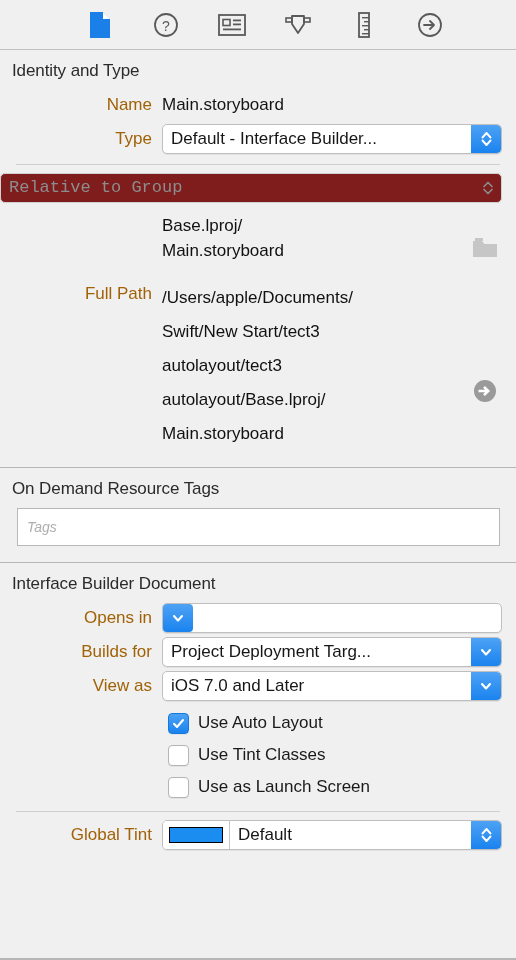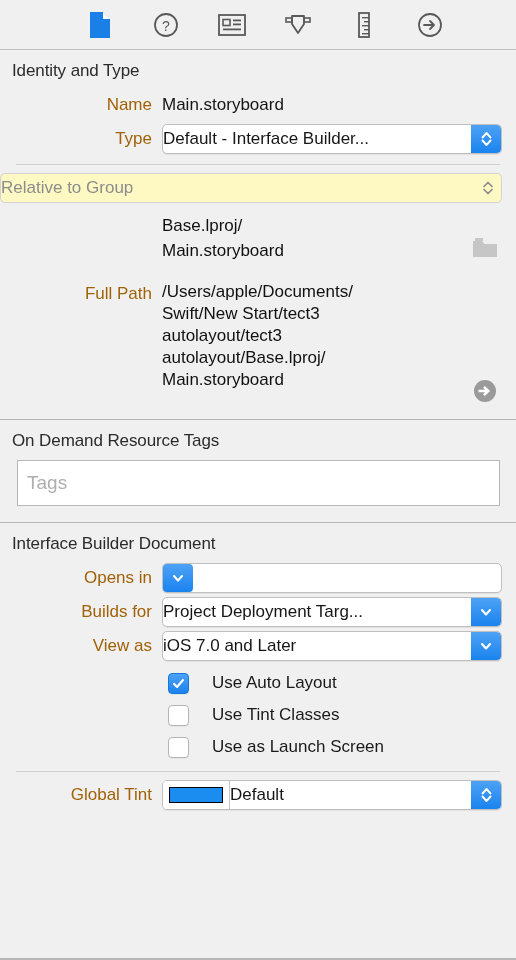--- a/index.html
+++ b/index.html
@@ -101,38 +101,40 @@
     box-shadow: 0 1px 0 rgba(0,0,0,0.06);
     overflow: hidden;
     box-sizing: border-box;
     cursor: default;
   }
   .popup-text {
     flex: 1;
     font-size: 17px;
     color: #161616;
     line-height: 28px;
+    padding-left: 8px;
     white-space: nowrap;
     overflow: hidden;
   }
   .popup-arrow {
     width: 30px;
     min-width: 30px;
     background: linear-gradient(180deg, #4da2f5 0%, #1a83ef 100%);
     display: flex;
     align-items: center;
     justify-content: center;
     border-radius: 0 4px 4px 0;
   }
 
   
   .popup.disabled {
-    background: #fef9c3;
+    background: #7f1d1d;
     border-color: #d2d2d2;
     box-shadow: none;
+    font-family: Liberation Mono, monospace;
   }
   .popup.disabled .popup-text {
     color: #8d8d8d;
   }
   .popup-arrow.plain {
     background: transparent;
     width: 26px;
     min-width: 26px;
   }
 
@@ -149,39 +151,40 @@
   .swatch {
     width: 52px;
     height: 14px;
     background: #1b8cf0;
     border: 1.5px solid #000000;
   }
 
   
   .tagfield {
     margin: 0 16px 0 17px;
-    height: 46px;
+    height: 38px;
     background: #ffffff;
     border: 1px solid #b8b8b8;
     box-sizing: border-box;
     display: flex;
     align-items: center;
     padding-left: 9px;
-    font-size: 19px;
+    font-size: 14px;
     color: #aeaeae;
     cursor: text;
+    font-style: italic;
   }
 
   
   .check-row {
     display: flex;
     align-items: center;
     padding-left: 168px;
     height: 32px;
-    gap: 23px;
+    gap: 9px;
   }
   .checkbox {
     width: 21px;
     height: 21px;
     min-width: 21px;
     border-radius: 4px;
     border: 1px solid #b5b5b5;
     background: #ffffff;
     box-sizing: border-box;
     display: flex;
@@ -202,21 +205,21 @@
   
   .path-block {
     display: flex;
     align-items: flex-start;
     padding-right: 14px;
   }
   .path-text {
     flex: 1;
     font-size: 17px;
     color: #111111;
-    line-height: 22px;
+    line-height: 34px;
     white-space: pre-line;
     padding-top: 2px;
   }
   .loc-text {
     flex: 1;
     font-size: 17px;
     color: #111111;
     line-height: 25px;
     white-space: pre-line;
   }

